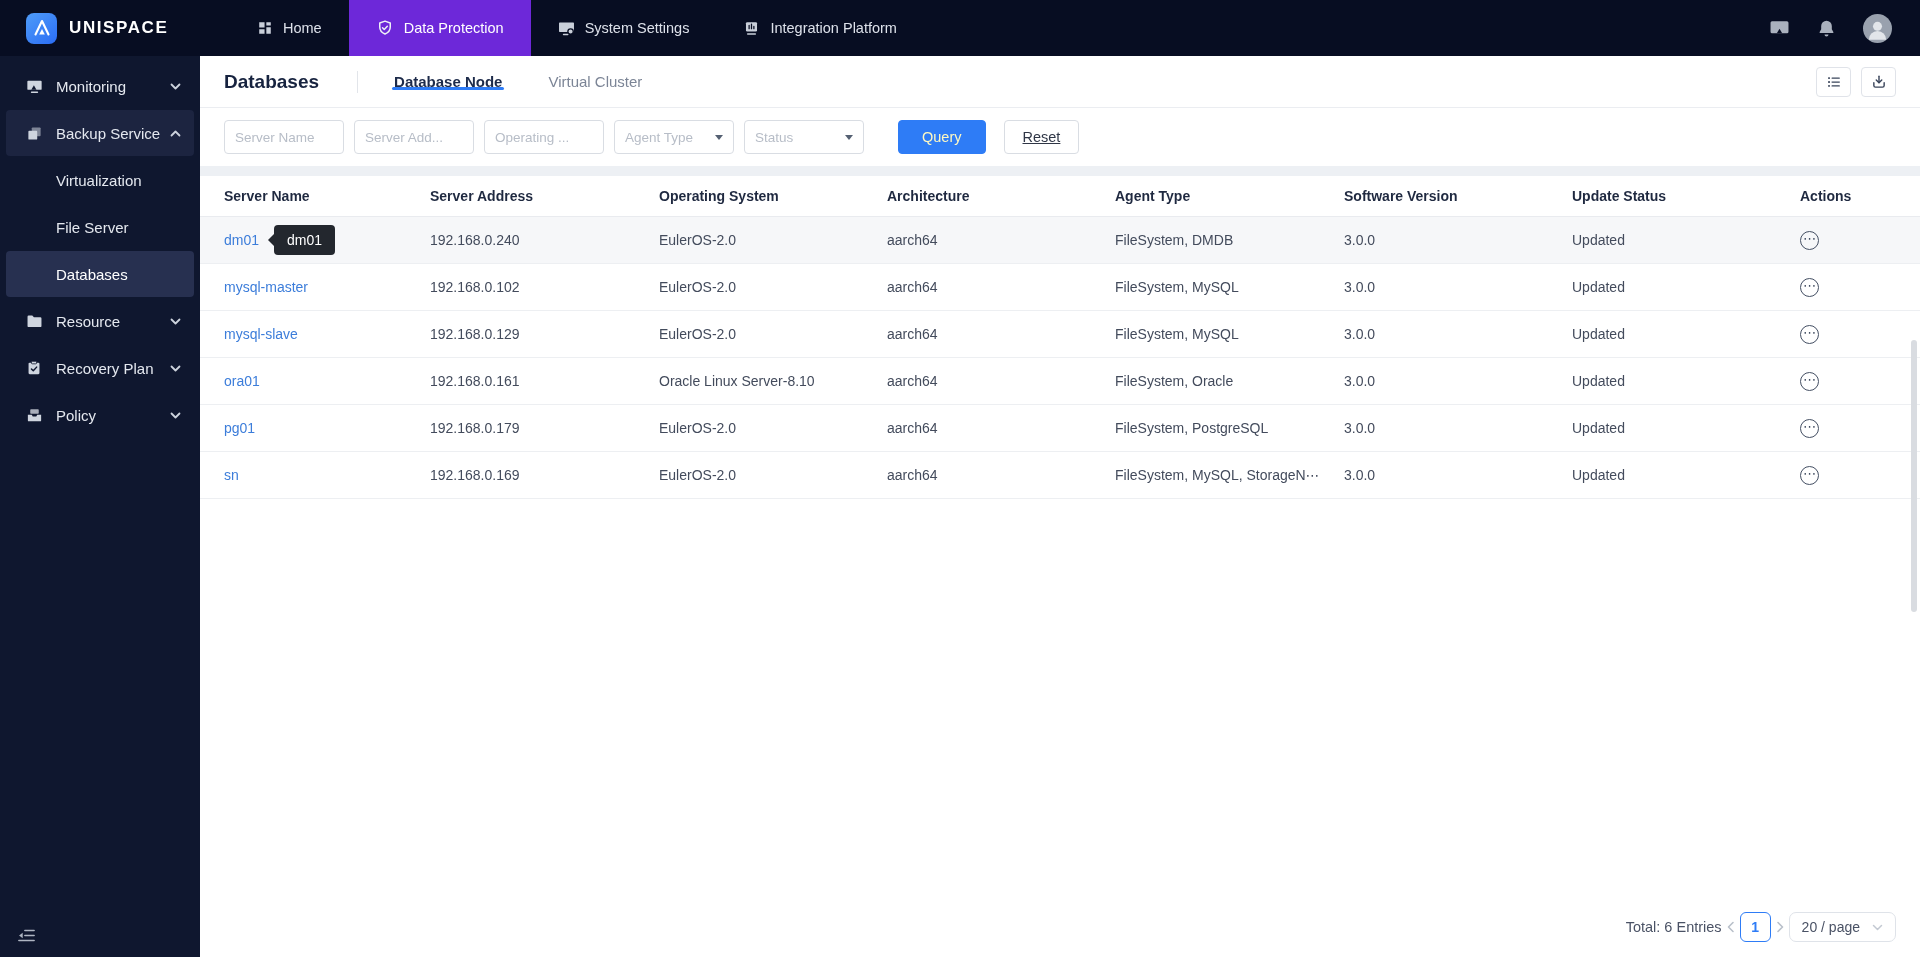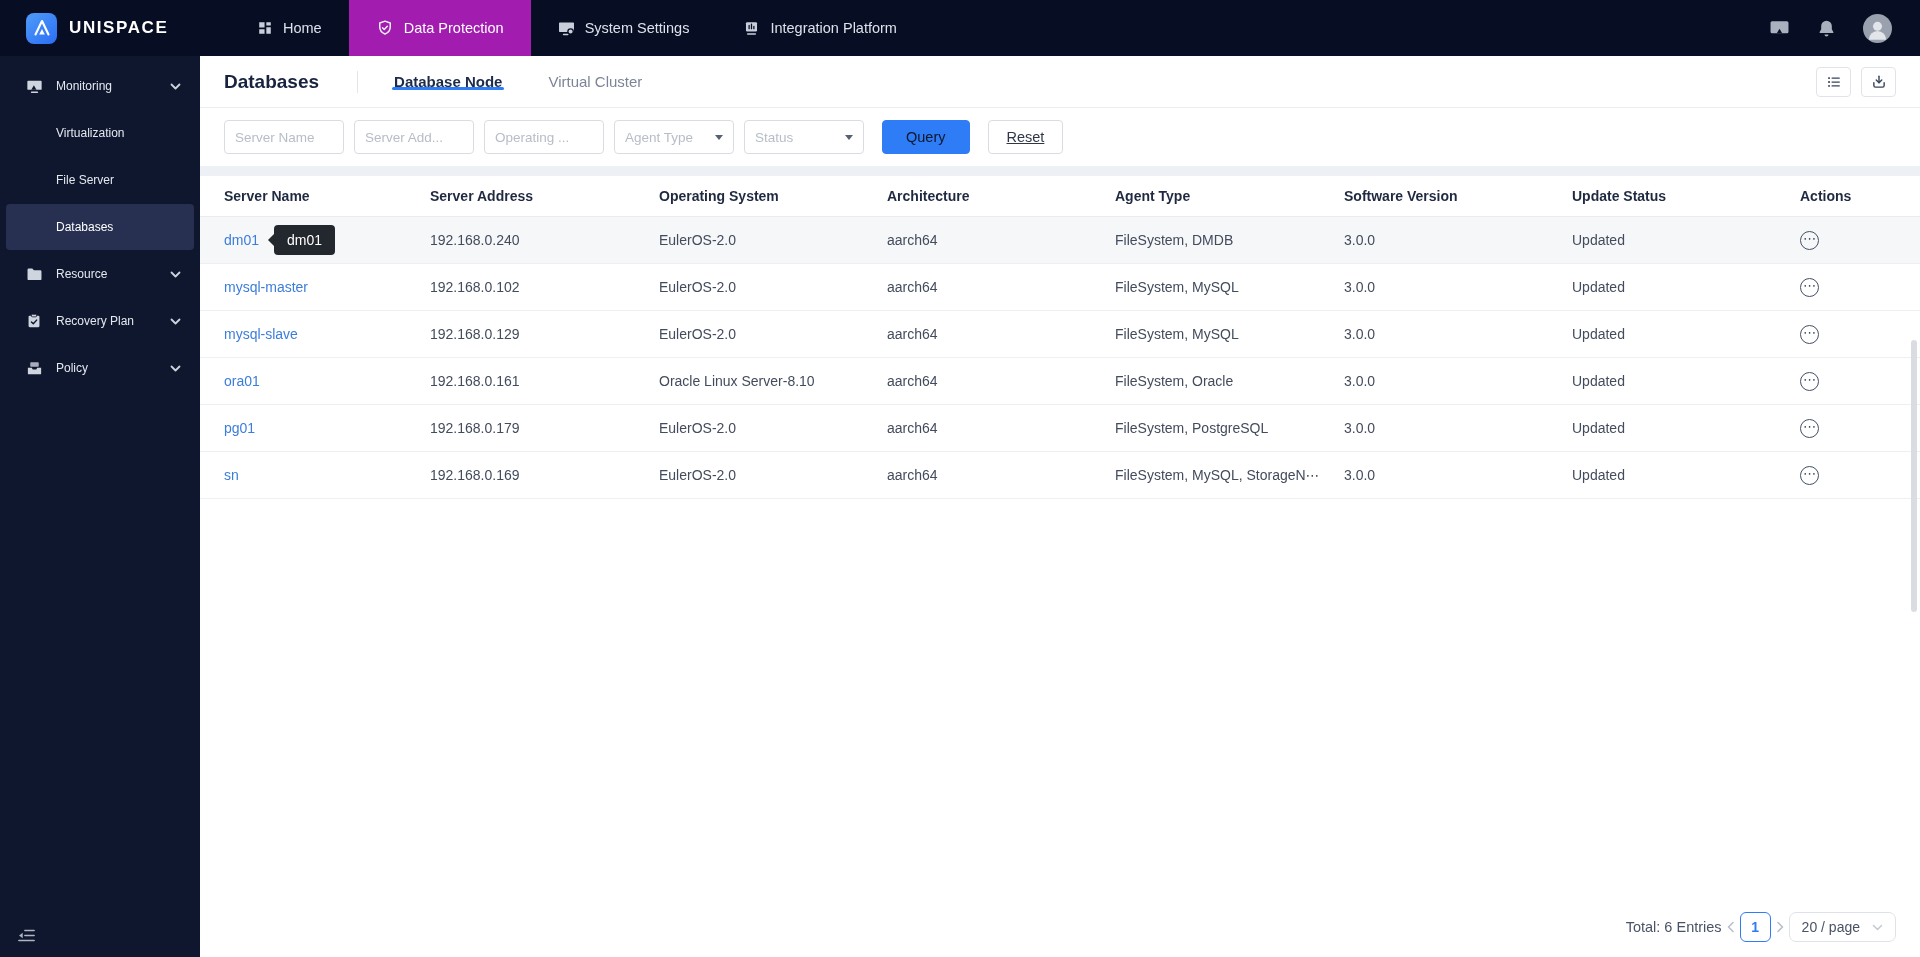--- a/index.html
+++ b/index.html
@@ -9,34 +9,34 @@
   
   .topbar { height:56px; background:#070d22; display:flex; align-items:stretch; }
   .brand { width:200px; display:flex; align-items:center; padding-left:26px; flex:0 0 auto; }
   .logo-box { width:31px; height:31px; border-radius:8px;
     background:linear-gradient(140deg,#4f9cf8,#2b6df5); display:flex; align-items:center; justify-content:center; }
   .brand-name { color:#fff; font-size:17px; font-weight:700; letter-spacing:1.6px; margin-left:12px; }
   .topnav { display:flex; align-items:stretch; margin-left:30px; }
   .topnav-item { display:flex; align-items:center; gap:10px; padding:0 27px;
     color:#dde1ea; font-size:14.5px; cursor:pointer; }
   .topnav-item .ticon { display:flex; color:#c9cfda; }
-  .topnav-item.active { background:#a21caf; color:#fff; }
+  .topnav-item.active { background:#6d28d9; color:#fff; }
   .topnav-item.active .ticon { color:#eef1f6; }
   .topbar-right { margin-left:auto; display:flex; align-items:center; gap:27px; padding-right:28px; color:#aab1be; }
   .avatar { width:29px; height:29px; border-radius:50%; background:#99a1ae; overflow:hidden;
     display:flex; align-items:flex-end; justify-content:center; }
 
   
   .layout { display:flex; height:901px; }
 
   
   .sidebar { width:200px; flex:0 0 auto; background:#0f172f; display:flex; flex-direction:column; position:relative; }
   .side-menu { padding-top:6px; }
   .side-item { height:46px; margin:1px 6px; border-radius:4px; display:flex; align-items:center;
-    padding:0 13px 0 19px; color:#e4e8ef; font-size:12px; cursor:pointer; }
+    padding:0 13px 0 19px; color:#e4e8ef; font-size:15px; cursor:pointer; }
   .side-item .s-icon { width:18px; display:flex; justify-content:center; margin-right:13px; color:#cfd5df; }
   .side-item .s-label { flex:1; white-space:nowrap; }
   .side-item .chev { display:flex; color:#cdd3dd; }
   .side-item.open-parent { background:#1c2440; }
   .side-item.child { padding-left:50px; }
   .side-item.selected { background:#273050; color:#fff; }
   .sidebar-footer { position:absolute; left:0; right:0; bottom:0; height:44px;
     display:flex; align-items:center; padding-left:17px; color:#aeb5c2; }
   .collapse-btn { display:flex; cursor:pointer; }
 
@@ -60,21 +60,21 @@
   .f-input { width:120px; height:34px; border:1px solid #d9dde3; border-radius:4px; padding:0 10px;
     font-size:13.5px; color:#333; font-family:inherit; outline:none; }
   .f-input::placeholder { color:#b7bdc7; }
   .f-select { width:120px; height:34px; border:1px solid #d9dde3; border-radius:4px; padding:0 10px;
     display:flex; align-items:center; justify-content:space-between; cursor:pointer; background:#fff; }
   .f-select .sel-text { font-size:13.5px; color:#b7bdc7; }
   .caret-down { width:0; height:0; border-left:4.5px solid transparent; border-right:4.5px solid transparent;
     border-top:5.5px solid #556072; }
   .btn { height:34px; border-radius:4px; font-size:14.5px; display:flex; align-items:center; cursor:pointer;
     font-family:inherit; }
-  .btn-primary { background:#2e7cf6; border:1px solid #2e7cf6; color:#0f172a; padding:0 23px; margin-left:8px; }
+  .btn-primary { background:#2e7cf6; border:1px solid #2e7cf6; color:#fef9c3; padding:0 23px; margin-left:24px; }
   .btn-plain { background:#fff; border:1px solid #d9dde3; color:#2f3646; padding:0 18px; margin-left:8px;text-decoration:underline; }
 
   .section-gap { height:10px; background:#edf0f4; flex:0 0 auto; }
 
   
   .table-zone { position:relative; flex:1; }
   table { width:100%; border-collapse:collapse; table-layout:fixed; }
   thead th { height:40px; text-align:left; font-size:14px; font-weight:700; color:#1f2940;
     border-bottom:1px solid #e9ebef; padding:0; white-space:nowrap; overflow:hidden; }
   tbody td { height:47px; font-size:14px; color:#434b5c; border-bottom:1px solid #edeff2;
@@ -185,20 +185,34 @@
           <svg viewBox="0 0 20 20" width="17" height="17">
               <path fill="currentColor" d="M2.6 3.2h14.8a1 1 0 0 1 1 1v8.6a1 1 0 0 1-1 1H2.6a1 1 0 0 1-1-1V4.2a1 1 0 0 1 1-1z"></path>
               <path d="M9.3 8.6l3 5.2H6.3z" fill="#0f172f"></path>
               <path d="M6.5 16.8h7" stroke="currentColor" stroke-width="1.6" stroke-linecap="round"></path>
             </svg>
         </span>
         <span class="s-label">Monitoring</span>
         <span class="chev">
           <svg width="11" height="7" viewBox="0 0 11 7" fill="none" stroke="currentColor" stroke-width="1.8" stroke-linecap="round" stroke-linejoin="round">
               <path d="M1.5 1.5l4 4 4-4"></path>
+            </svg>
+        </span>
+      </div>
+      <div class="side-item open-parent">
+        <span class="s-icon">
+          <svg viewBox="0 0 20 20" width="17" height="17" fill="currentColor">
+              <rect x="6.8" y="2.8" width="10.4" height="10.4" rx="1" opacity="0.55"></rect>
+              <rect x="2.8" y="6.8" width="10.4" height="10.4" rx="1"></rect>
+            </svg>
+        </span>
+        <span class="s-label">Backup Service</span>
+        <span class="chev">
+          <svg width="11" height="7" viewBox="0 0 11 7" fill="none" stroke="currentColor" stroke-width="1.8" stroke-linecap="round" stroke-linejoin="round">
+              <path d="M1.5 5.5l4-4 4 4"></path>
             </svg>
         </span>
       </div>
       <div class="side-item child">
         <span class="s-label">Virtualization</span>
       </div>
       <div class="side-item child">
         <span class="s-label">File Server</span>
       </div>
       <div class="side-item child selected">

